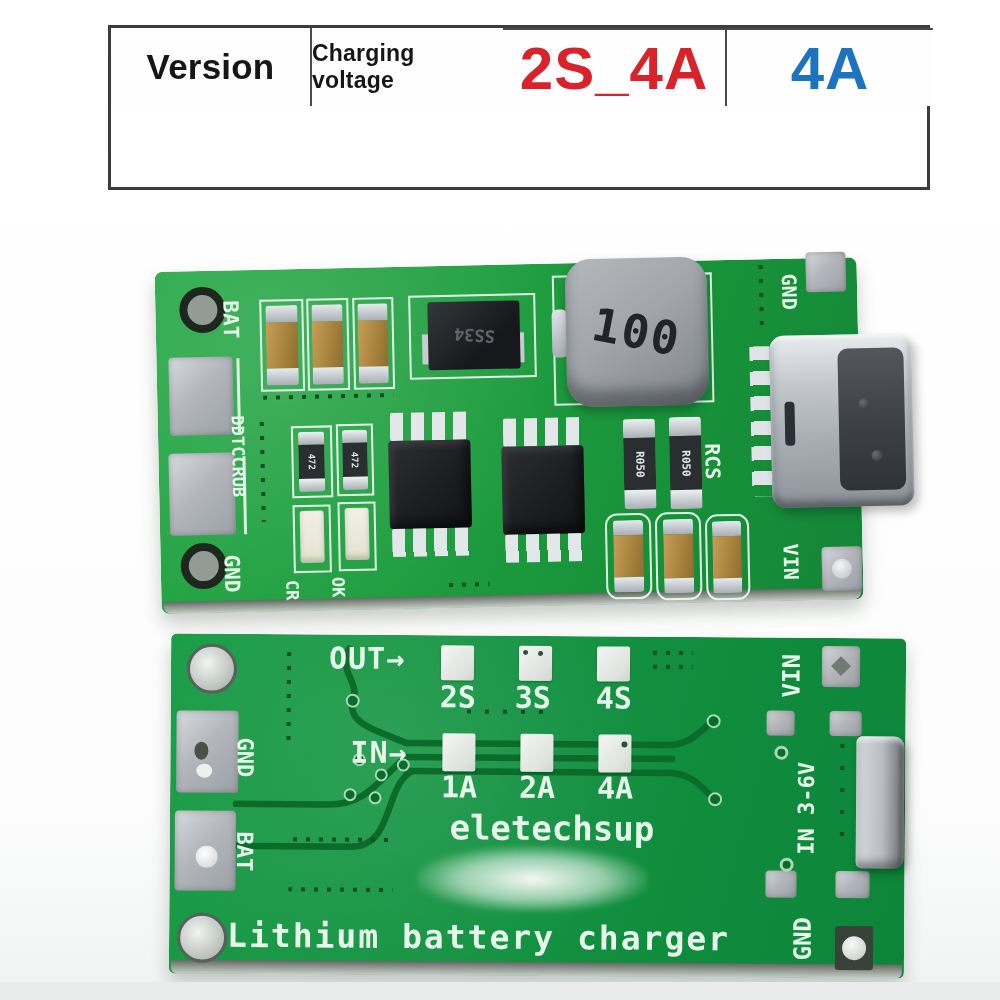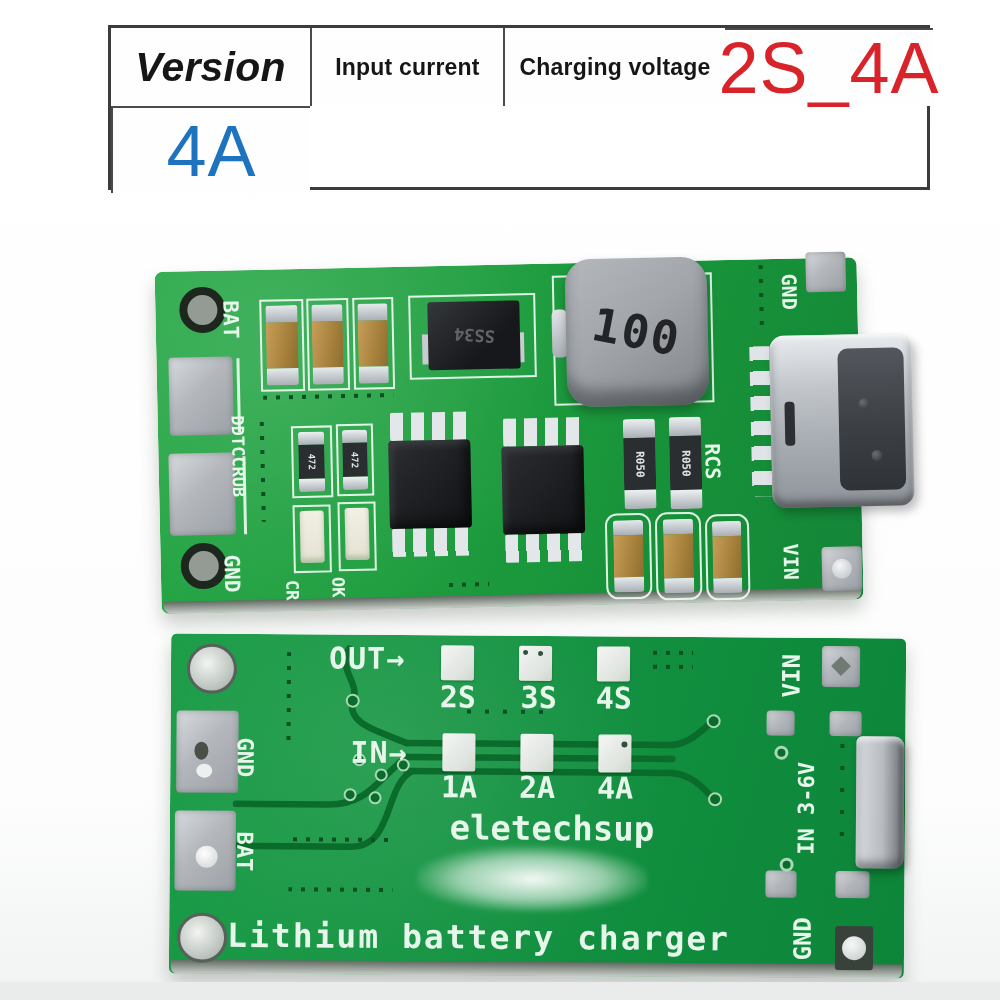--- a/index.html
+++ b/index.html
@@ -9,22 +9,22 @@
   .abs{position:absolute;}
 
   
   .spec{left:108px;top:25px;width:822px;height:165px;display:grid;
         grid-template-columns:199px 193px 222px 208px;grid-template-rows:78px 87px;
         border:3px solid #3c3c3c;background:#fff;box-sizing:border-box;}
   .spec .cell{display:flex;align-items:center;justify-content:center;border-left:2px solid #4a4a4a;box-sizing:border-box;background:#fefefe;}
   .spec .cell.first{border-left:none;}
   .spec .cell.vrow{border-top:2px solid #4a4a4a;}
   .hdr{font-weight:bold;color:#161616;font-size:23px;letter-spacing:0.2px;}
-  .hdr.big{font-size:41px;font-style:italic;}
-  .val{font-weight:normal;font-size:72px;letter-spacing:1px;}
+  .hdr.big{font-size:35px;}
+  .val{font-weight:bold;font-size:60px;letter-spacing:1px;}
   .c-red{color:#d8232a;}
   .c-blue{color:#1e73be;}
 
   
   .board1{left:158px;top:248px;width:762px;height:366px;transform:rotate(-1.2deg);}
   .board2{left:170px;top:634px;width:742px;height:352px;transform:rotate(0.4deg);}
   .pcb{border-radius:8px;box-shadow:0 10px 18px rgba(70,80,70,0.28);}
   .pcb1{left:0;top:16px;width:702px;height:342px;
         background:radial-gradient(circle at 18% 22%,rgba(255,255,255,0.14),transparent 45%),
                    linear-gradient(112deg,#27a847 0%,#1f9e3f 42%,#179139 72%,#148538 100%);}
@@ -82,23 +82,20 @@
          filter:blur(2px);}
   .viaring{border-radius:50%;border:3px solid #a8d8b4;background:#0a6b2b;box-sizing:border-box;}
   .floor{left:0;top:982px;width:1000px;height:18px;background:#e9eceb;}
 </style>
 </head>
 <body>
 
 <div class="abs spec">
   <div class="cell first">
       <span class="hdr big">Version</span>
-    </div>
-  <div class="cell">
-      <span class="hdr">Input current</span>
     </div>
   <div class="cell">
       <span class="hdr">Charging voltage</span>
     </div>
   <div class="cell first vrow">
       <span class="val c-red">2S_4A</span>
     </div>
   <div class="cell vrow">
       <span class="val c-blue">4A</span>
     </div>
@@ -302,21 +299,21 @@
   <div class="abs dotcol" style="left:116px;top:20px;height:90px;"></div>
 
   <div class="abs htext" style="left:158px;top:8px;font-size:30px;letter-spacing:1px;"><span>OUT→</span></div>
   <div class="abs whitepad" style="left:270px;top:12px;width:33px;height:35px;"></div>
   <div class="abs whitepad" style="left:348px;top:12px;width:33px;height:35px;">
     <div class="abs pdot" style="left:4px;top:4px;width:5px;height:5px;"></div>
     <div class="abs pdot" style="left:19px;top:5px;width:5px;height:5px;"></div>
   </div>
   <div class="abs whitepad" style="left:426px;top:12px;width:33px;height:35px;"></div>
   <div class="abs htext" style="left:266px;top:46px;width:42px;text-align:center;font-size:30px;"><span>2S</span></div>
-  <div class="abs htext" style="left:344px;top:46px;width:42px;text-align:right;font-size:30px;"><span>3S</span></div>
+  <div class="abs htext" style="left:344px;top:46px;width:42px;text-align:left;font-size:30px;"><span>3S</span></div>
   <div class="abs htext" style="left:422px;top:46px;width:42px;text-align:center;font-size:30px;"><span>4S</span></div>
   <div class="abs dotrow" style="left:296px;top:76px;width:90px;background:repeating-linear-gradient(90deg,#0c4f20 0 4px,transparent 4px 18px);"></div>
   <div class="abs dotrow" style="left:482px;top:16px;width:40px;"></div>
   <div class="abs dotrow" style="left:482px;top:30px;width:40px;"></div>
 
   <div class="abs htext" style="left:180px;top:102px;font-size:30px;letter-spacing:1px;"><span>IN→</span></div>
   <div class="abs whitepad" style="left:272px;top:100px;width:33px;height:38px;"></div>
   <div class="abs whitepad" style="left:350px;top:100px;width:33px;height:38px;"></div>
   <div class="abs whitepad" style="left:428px;top:100px;width:33px;height:38px;">
     <div class="abs pdot" style="left:23px;top:7px;width:6px;height:6px;"></div>

